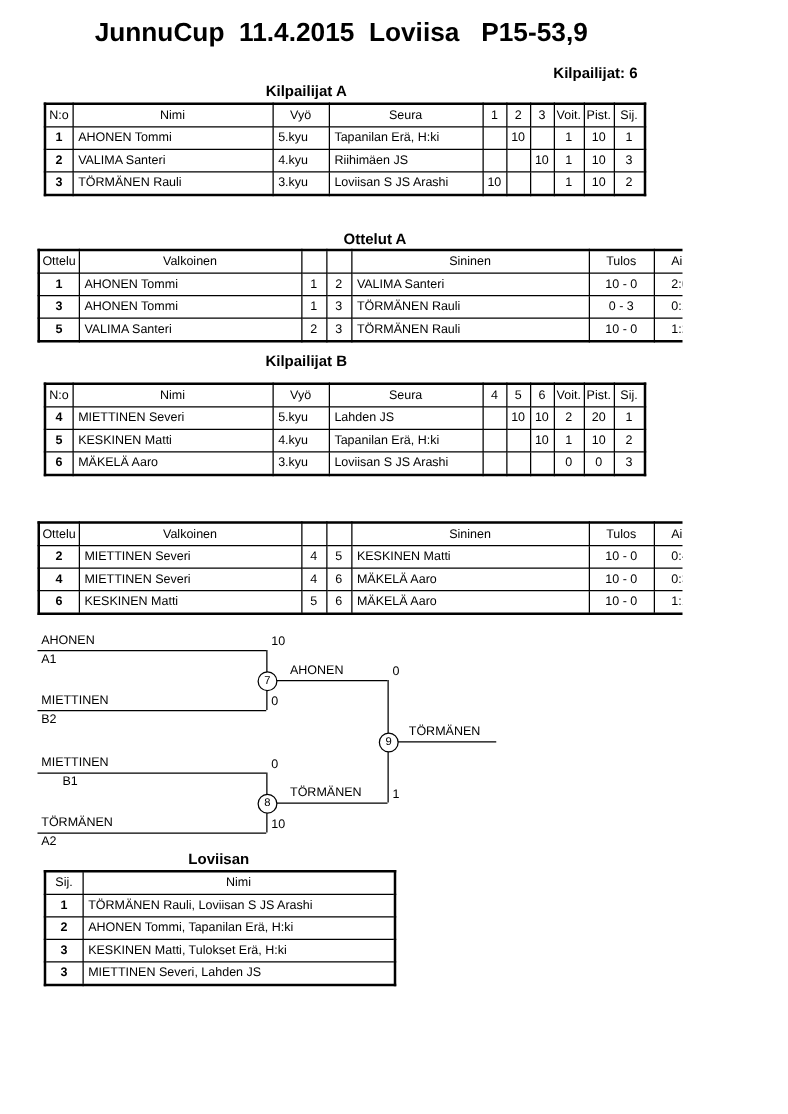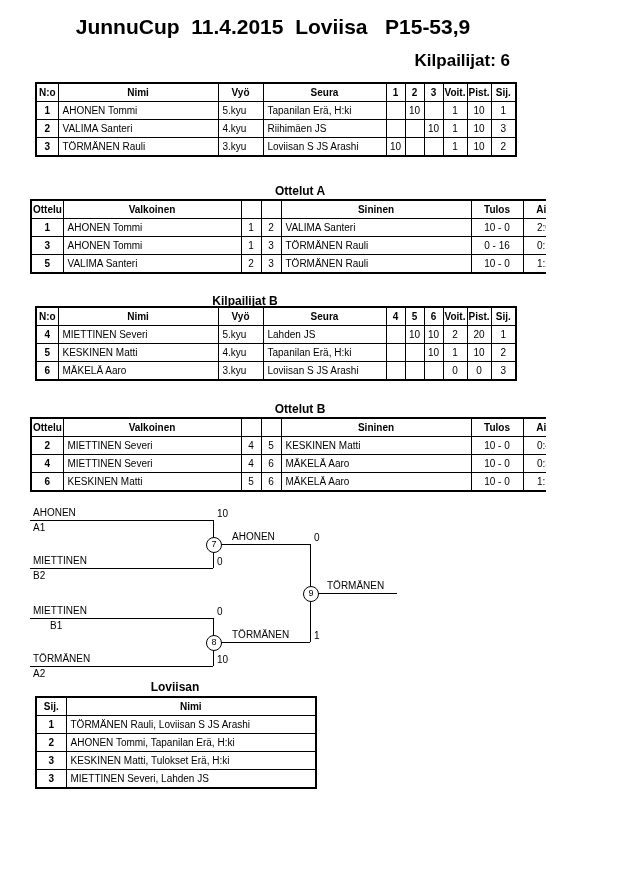--- a/index.html
+++ b/index.html
@@ -1,39 +1,40 @@
 <!DOCTYPE html>
 <html><head>
 <meta charset="utf-8">
 <style>
   html,body{margin:0;padding:0}
   body{font-family:"Liberation Sans",sans-serif;background:#fff;color:#000}
   .page{position:relative;width:546px;height:891px;background:#fff;overflow:hidden}
   .title{position:absolute;top:15px;left:0;width:100%;text-align:center;font-weight:bold;font-size:21px;white-space:pre}
-  .competitors{position:absolute;top:51px;right:36px;font-size:17px;font-weight:bold}
+  .competitors{position:absolute;top:51px;right:36px;font-size:12px;font-weight:bold}
   .heading{position:absolute;font-size:12px;font-weight:bold;text-align:center;white-space:pre}
   table.grid{position:absolute;border-collapse:collapse;table-layout:fixed;border:2px solid #000;background:#fff}
   .grid td,.grid th{border:1px solid #000;font-size:10px;line-height:13px;padding:2px 4px;white-space:nowrap;overflow:hidden;text-align:left;vertical-align:middle}
-  .grid th{font-weight:bold;text-align:center}
+  .grid th{font-weight:normal;text-align:center}
   .tight{padding-left:1px !important;padding-right:1px !important}
   .c{text-align:center !important}
   .b{font-weight:bold}
   .hline{position:absolute;border-top:1px solid #000}
   .vline{position:absolute;border-left:1px solid #000}
   .blabel{position:absolute;font-size:10px;white-space:nowrap}
   .bnode{position:absolute;width:14px;height:14px;margin-left:-7px;margin-top:-7px;border:1px solid #000;border-radius:50%;background:#fff;font-size:9px;line-height:13px;text-align:center}
 </style>
 </head>
 <body>
 
 <div class="page">
 
   <div class="title">JunnuCup  11.4.2015  Loviisa   P15-53,9</div>
   <div class="competitors">Kilpailijat: 6</div>
 
+  <div class="heading" style="left:35px;top:66px;width:420px">Kilpailijat A</div>
   <table class="grid" style="left:35px;top:82px;width:480px">
     <colgroup>
         <col style="width:22px">
         <col style="width:160px">
         <col style="width:45px">
         <col style="width:123px">
         <col style="width:19px">
         <col style="width:19px">
         <col style="width:19px">
         <col style="width:24px">
@@ -121,36 +122,36 @@
       <td>VALIMA Santeri</td>
       <td class="c">10 - 0</td>
       <td class="c">2:00</td>
     </tr>
     <tr>
       <td class="c b">3</td>
       <td>AHONEN Tommi</td>
       <td class="c tight">1</td>
       <td class="c tight">3</td>
       <td>TÖRMÄNEN Rauli</td>
-      <td class="c">0 - 16</td>
+      <td class="c">0 - 3</td>
       <td class="c">0:15</td>
     </tr>
     <tr>
       <td class="c b">5</td>
       <td>VALIMA Santeri</td>
       <td class="c tight">2</td>
       <td class="c tight">3</td>
       <td>TÖRMÄNEN Rauli</td>
       <td class="c">10 - 0</td>
       <td class="c">1:27</td>
     </tr>
   </tbody>
     </table>
 
-  <div class="heading" style="left:35px;top:294px;width:420px">Kilpailijat B</div>
+  <div class="heading" style="left:35px;top:282px;width:420px">Kilpailijat B</div>
   <table class="grid" style="left:35px;top:306px;width:480px">
     <colgroup>
         <col style="width:22px">
         <col style="width:160px">
         <col style="width:45px">
         <col style="width:123px">
         <col style="width:19px">
         <col style="width:19px">
         <col style="width:19px">
         <col style="width:24px">
@@ -202,21 +203,20 @@
       <td class="c tight"></td>
       <td class="c tight"></td>
       <td class="c tight"></td>
       <td class="c tight">0</td>
       <td class="c tight">0</td>
       <td class="c tight">3</td>
     </tr>
   </tbody>
     </table>
 
-  <div class="heading" style="left:30px;top:402px;width:540px">Ottelut B</div>
   <table class="grid" style="left:30px;top:417px;width:540px">
     <colgroup>
         <col style="width:32px">
         <col style="width:178px">
         <col style="width:20px">
         <col style="width:20px">
         <col style="width:190px">
         <col style="width:52px">
         <col style="width:48px">
       </colgroup>

